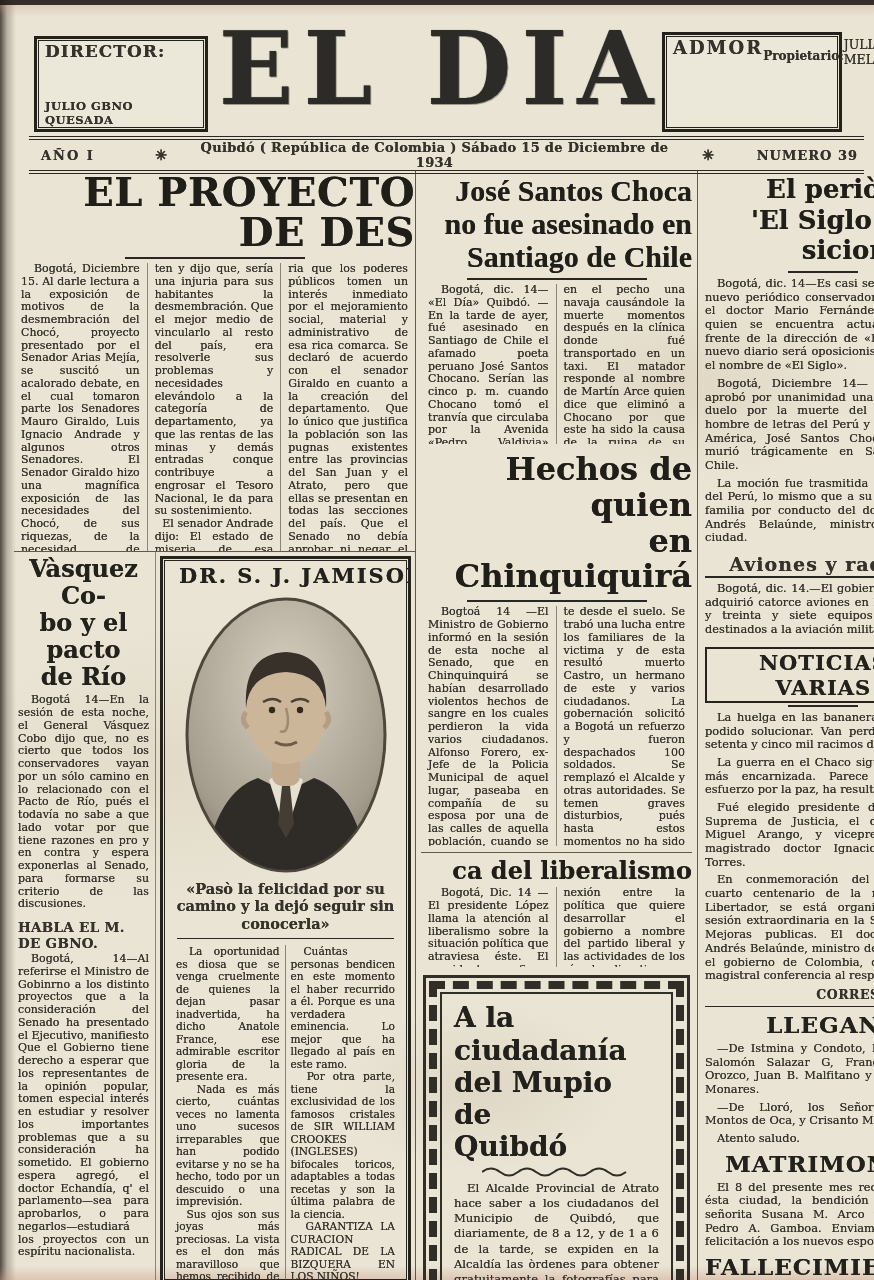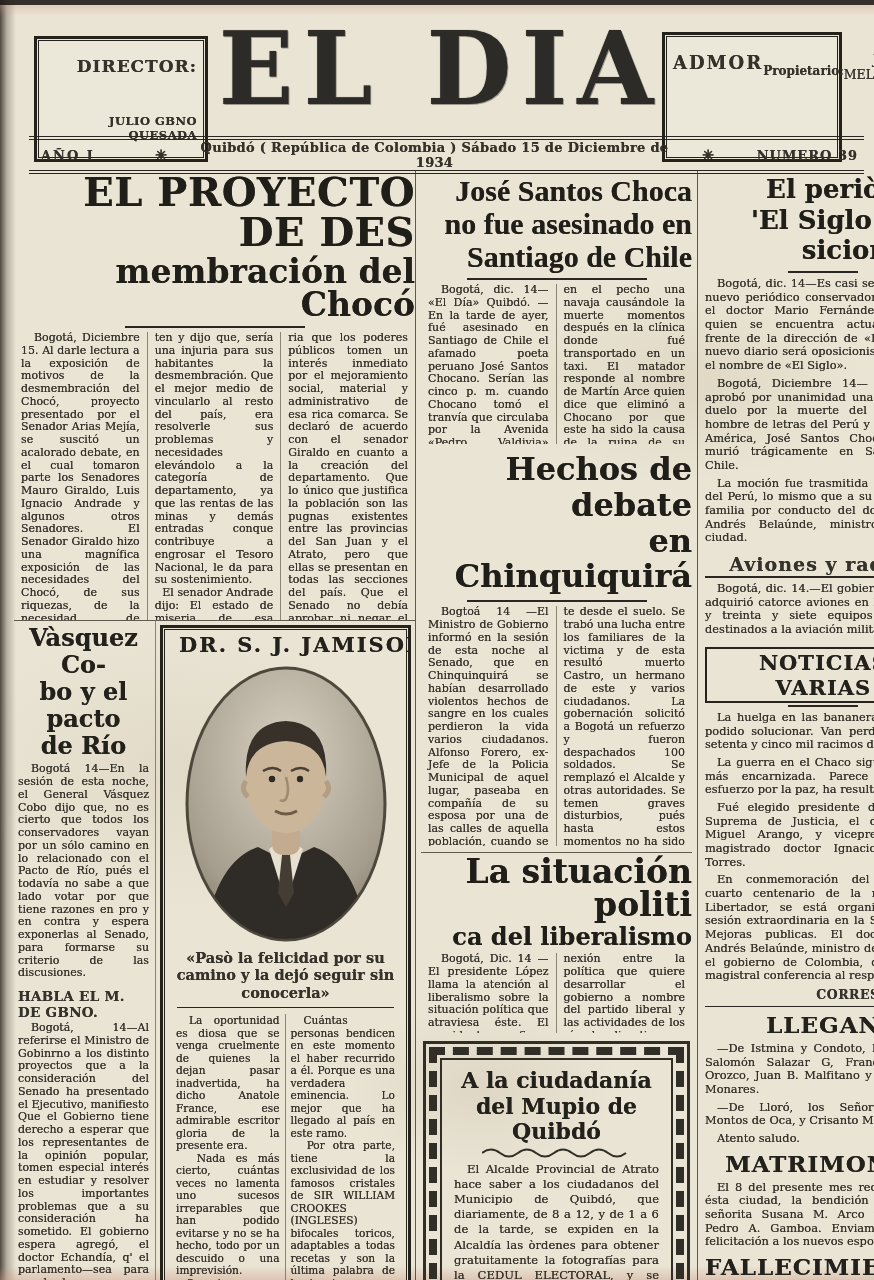--- a/index.html
+++ b/index.html
@@ -13,21 +13,21 @@
       radial-gradient(300px 200px at 20% 60%, rgba(160,130,95,.10), rgba(160,130,95,0) 70%),
       radial-gradient(200px 120px at 55% 85%, rgba(150,120,90,.12), rgba(150,120,90,0) 70%),
       linear-gradient(180deg, rgba(205,150,130,.45) 0px, rgba(205,150,130,0) 16px),
       linear-gradient(0deg, rgba(205,150,130,.40) 0px, rgba(205,150,130,0) 14px),
       linear-gradient(90deg, rgba(30,22,14,.75) 0px, rgba(30,22,14,.25) 7px, rgba(30,22,14,0) 16px);
   }
   .page::before{content:"";position:absolute;left:0;top:0;right:0;height:5px;background:#181410;opacity:.85;z-index:5;}
   .ink{text-shadow:0 0 .5px rgba(45,40,30,.85);}
   
   .masthead{position:absolute;top:20px;left:22px;right:14px;height:112px;}
-  .mh-box{position:absolute;border:3px solid #24211b;box-shadow:inset 0 0 0 1px #e9e4d4, inset 0 0 0 2px #24211b;background:rgba(255,255,255,.12);padding:17px 8px;text-align:right;}
+  .mh-box{position:absolute;border:3px solid #24211b;box-shadow:inset 0 0 0 1px #e9e4d4, inset 0 0 0 2px #24211b;background:rgba(255,255,255,.12);padding:2px 8px;text-align:left;}
   .dir-box{left:12px;top:16px;width:152px;height:86px;display:flex;flex-direction:column;justify-content:space-between;}
   .dir-label{font-weight:bold;font-size:17px;letter-spacing:1px;}
   .dir-name{font-weight:bold;font-size:11.5px;letter-spacing:.5px;}
   .admor-box{right:18px;top:12px;width:158px;height:90px;display:flex;flex-direction:row;justify-content:space-between;}
   .admor-label{font-weight:bold;font-size:18px;letter-spacing:2px;}
   .prop-label{font-weight:bold;font-size:12px;margin-top:12px;}
   .prop-name{font-weight:normal;font-size:12.5px;}
   .paper-title{position:absolute;left:0;right:0;top:-2px;text-align:center;font-weight:bold;font-size:98px;line-height:1.05;letter-spacing:10px;color:#2c2b27;transform:scaleY(1.04);text-shadow:1px 1px 0 rgba(40,35,25,.35),0 0 1px rgba(40,35,25,.6);}
   
   .dateline{position:absolute;top:136px;left:29px;right:10px;height:30px;border-top:4px double #2a2722;border-bottom:4px double #2a2722;display:flex;align-items:center;font-weight:bold;font-size:13px;}
@@ -72,21 +72,21 @@
   .hech-h{font-size:32px;line-height:1.12;margin-top:8px;white-space:pre-line;}
   .hech-cols{grid-template-columns:1fr 1fr;height:240px;margin-top:2px;}
   .sit-wrap{border-top:1.5px solid rgba(60,54,44,.8);margin-top:6px;padding-top:2px;}
   .sit-h1{font-size:33px;}
   .sit-h2{font-size:24px;margin-top:4px;}
   .sit-cols{grid-template-columns:1fr 1fr;height:80px;margin-top:4px;}
   
   .aviso{margin:8px 2px 0;border:3px solid #312e27;padding:3px;height:352px;}
   .aviso-mid{border:8px dashed #312e27;padding:3px;height:100%;box-sizing:border-box;}
   .aviso-in{border:2px solid #312e27;padding:8px 12px 4px;height:100%;box-sizing:border-box;overflow:hidden;}
-  .aviso-t{font-weight:bold;font-size:22px;line-height:1.15;text-align:center;color:#23211c;}
+  .aviso-t{font-weight:bold;font-size:28px;line-height:1.15;color:#23211c;}
   .wave{display:block;margin:4px auto;}
   .aviso-body{font-size:11.6px;line-height:1.3;text-align:justify;white-space:pre-line;}
   
   .sig-h{font-size:26px;line-height:1.18;margin-top:4px;white-space:pre-line;}
   .zoneC p.para{font-size:11.4px;line-height:1.2;text-align:justify;margin:4px 0;text-indent:12px;overflow-wrap:break-word;}
   .avi-t{font-weight:bold;font-size:19px;border-bottom:2px solid #2a2722;padding-bottom:1px;margin-top:8px;text-align:center;letter-spacing:1px;}
   .nv-box{display:block;border:2.5px solid #27241e;padding:1px 8px;font-weight:bold;font-size:21px;letter-spacing:1px;text-align:center;margin:10px 0 2px;color:#23211c;}
   .nv-rule{border:0;border-top:2px solid #2a2722;width:70px;margin:0 auto 4px;}
   .corresp{font-weight:bold;font-size:12.5px;text-align:right;letter-spacing:.5px;margin-top:4px;}
   .c-rule{border:0;border-top:1.5px solid #2a2722;margin:4px 0;}
@@ -115,21 +115,20 @@
     <div class="dl-orn">✳</div>
     <div class="dl-center">Quibdó ( República de Colombia )  Sábado 15 de Diciembre de 1934</div>
     <div class="dl-orn">✳</div>
     <div class="dl-num">NUMERO 39</div>
   </div>
 
   <div class="bodygrid">
 
     <div class="zoneA">
       <div class="head1 desm-h1">EL PROYECTO DE DES</div>
-      <div class="head1 desm-h2">membración del Chocó</div>
       <hr class="shortrule">
       <div class="txtcols desm-cols">
         <div class="col indent">Bogotá, Diciembre 15. Al darle lectura a la exposición de motivos de la desmembración del Chocó, proyecto presentado por el Senador Arias Mejía, se suscitó un acalorado debate, en el cual tomaron parte los Senadores Mauro Giraldo, Luis Ignacio Andrade y algunos otros Senadores. El Senador Giraldo hizo una magnífica exposición de las necesidades del Chocó, de sus riquezas, de la necesidad de robustecer la soberanía nacional, de la necesidad de construir el canal de Napipí, de la facilidad para su ejecución y de los planes que de él exis-</div>
         <div class="col">ten y dijo que, sería una injuria para sus habitantes la desmembración. Que el mejor medio de vincularlo al resto del país, era resolverle sus problemas y necesidades elevándolo a la categoría de departamento, ya que las rentas de las minas y demás entradas conque contribuye a engrosar el Tesoro Nacional, le da para su sostenimiento.
 &nbsp;&nbsp;El senador Andrade dijo: El estado de miseria de esa región, el descuido, la falta de atención permanente por parte del gobierno central, así como del gobierno seccional, exige de manera perento</div>
         <div class="col">ria que los poderes públicos tomen un interés inmediato por el mejoramiento social, material y administrativo de esa rica comarca. Se declaró de acuerdo con el senador Giraldo en cuanto a la creación del departamento. Que lo único que justifica la población son las pugnas existentes entre las provincias del San Juan y el Atrato, pero que ellas se presentan en todas las secciones del país. Que el Senado no debía aprobar ni negar el proyecto a la ligera, sino que debía estudiarlo a fondo y substituirlo por fórmulas benéficas para la región.</div>
       </div>
 
       <div class="lowerA">
         <div class="colA1">
@@ -195,30 +194,29 @@
     <div class="zoneB">
       <div class="head1 choc-h">José Santos Choca
 no fue asesinado en
 Santiago de Chile</div>
       <hr class="shortrule">
       <div class="txtcols choc-cols">
         <div class="col indent">Bogotá, dic. 14— «El Día» Quibdó. —En la tarde de ayer, fué asesinado en Santiago de Chile el afamado poeta peruano José Santos Chocano. Serían las cinco p. m. cuando Chocano tomó el tranvía que circulaba por la Avenida «Pedro Valdivia» donde lo sorprendió un hombre que dirigiéndose a él le hundió</div>
         <div class="col">en el pecho una navaja causándole la muerte momentos después en la clínica donde fué transportado en un taxi. El matador responde al nombre de Martín Arce quien dice que eliminó a Chocano por que este ha sido la causa de la ruina de su familia. El asesino se abstiene de dar mas detalles a la policía.</div>
       </div>
 
-      <div class="head1 hech-h">Hechos de debate
+      <div class="head1 hech-h">Hechos de quien
 en Chinquiquirá</div>
       <hr class="shortrule">
       <div class="txtcols hech-cols">
         <div class="col indent">Bogtoá 14 —El Ministro de Gobierno informó en la sesión de esta noche al Senado, que en Chinquinquirá se habían desarrollado violentos hechos de sangre en los cuales perdieron la vida varios ciudadanos. Alfonso Forero, ex-Jefe de la Policia Municipal de aquel lugar, paseaba en compañía de su esposa por una de las calles de aquella población, cuando se vió agredido por Horacio Castro de filiación conservadora. El ataque fué repelido por Forero, liberal, al que Castro dió muer</div>
         <div class="col">te desde el suelo. Se trabó una lucha entre los familiares de la victima y de esta resultó muerto Castro, un hermano de este y varios ciudadanos. La gobernación solicitó a Bogotá un refuerzo y fueron despachados 100 soldados. Se remplazó el Alcalde y otras autoridades. Se temen graves disturbios, pués hasta estos momentos no ha sido restablecida la tranquilidad. En el Senado se han formulado graves cargos al gobierno por parte de los Senadores conservadores.</div>
       </div>
 
       <div class="sit-wrap">
-        <div class="head1 sit-h1">La situación politi</div>
         <div class="head1 sit-h2">ca del liberalismo</div>
         <div class="txtcols sit-cols">
           <div class="col indent">Bogotá, Dic. 14 —El presidente López llama la atención al liberalismo sobre la situación política que atraviesa éste. El presidente afirma que hay una absoluta de co-</div>
           <div class="col">nexión entre la política que quiere desarrollar el gobierno a nombre del partido liberal y las actividades de los círculos directivos.</div>
         </div>
       </div>
 
       <div class="aviso">
         <div class="aviso-mid">
           <div class="aviso-in">

